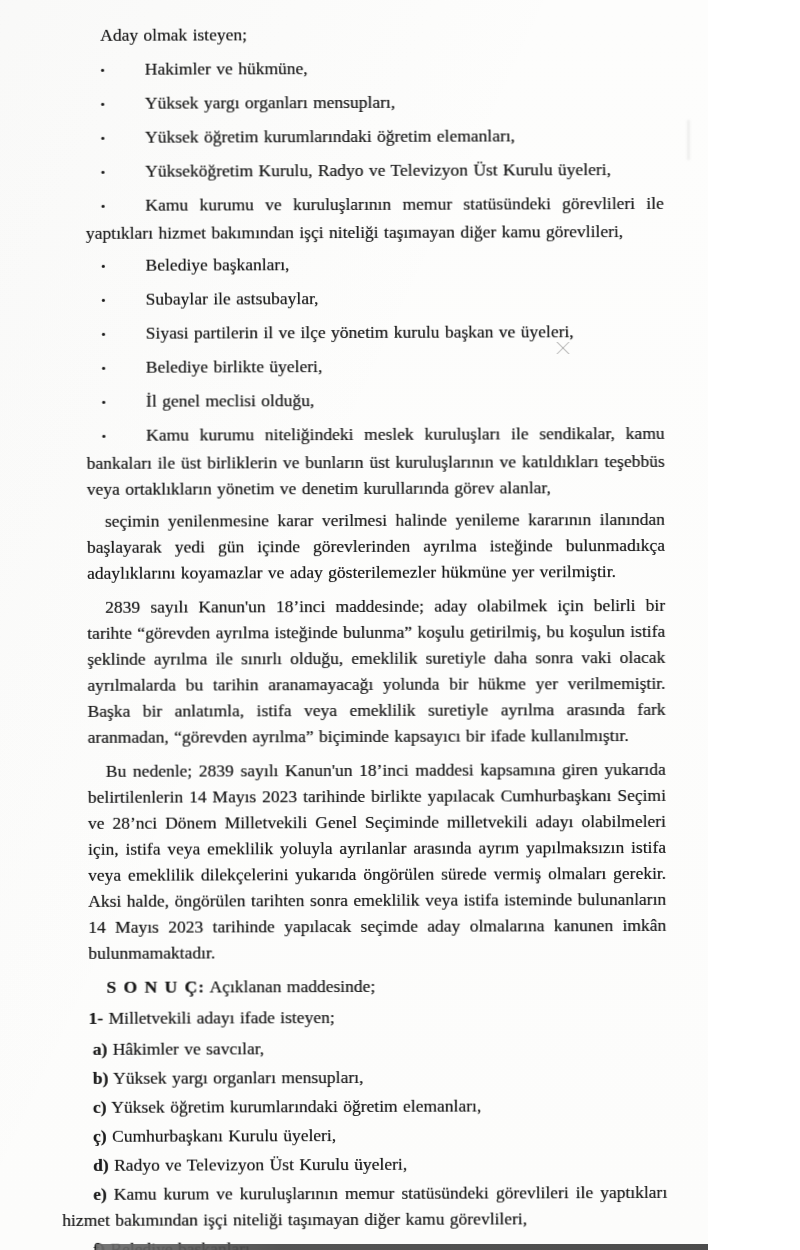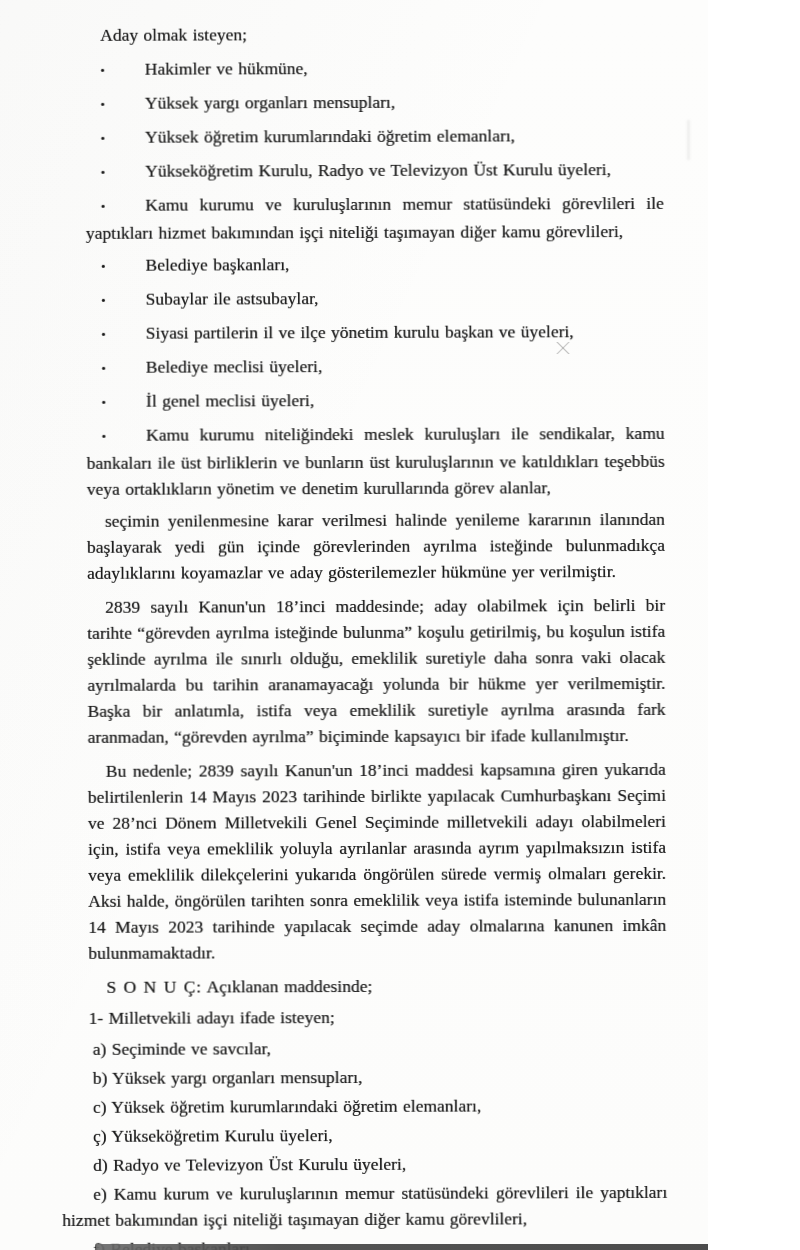--- a/index.html
+++ b/index.html
@@ -53,21 +53,21 @@
     text-indent: 18px;
     margin-bottom: 8px;
   }
   .para.first { margin-top: 4px; }
   .sonuc {
     text-indent: 18px;
     margin-top: 2px;
     margin-bottom: 5px;
   }
   .sonuc .mk { letter-spacing: 1px; }
-  .mk { font-weight: 400; }
+  .mk { font-weight: 700; }
   .item1 {
     margin-bottom: 5px;
   }
   .litem {
     text-align: justify;
     text-indent: 4px;
     margin-bottom: 3px;
   }
   .litem.wide {
     margin-left: -27px;
@@ -107,36 +107,36 @@
     <p class="intro">Aday olmak isteyen;</p>
 
     <p class="bullet"><span class="dot">•</span><span class="gap"></span><span>Hakimler ve hükmüne,</span></p>
     <p class="bullet"><span class="dot">•</span><span class="gap"></span><span>Yüksek yargı organları mensupları,</span></p>
     <p class="bullet"><span class="dot">•</span><span class="gap"></span><span>Yüksek öğretim kurumlarındaki öğretim elemanları,</span></p>
     <p class="bullet"><span class="dot">•</span><span class="gap"></span><span>Yükseköğretim Kurulu, Radyo ve Televizyon Üst Kurulu üyeleri,</span></p>
     <p class="bullet"><span class="dot">•</span><span class="gap"></span><span>Kamu kurumu ve kuruluşlarının memur statüsündeki  görevlileri ile yaptıkları hizmet bakımından işçi niteliği taşımayan diğer kamu görevlileri,</span></p>
     <p class="bullet"><span class="dot">•</span><span class="gap"></span><span>Belediye başkanları,</span></p>
     <p class="bullet"><span class="dot">•</span><span class="gap"></span><span>Subaylar ile astsubaylar,</span></p>
     <p class="bullet"><span class="dot">•</span><span class="gap"></span><span>Siyasi partilerin il ve ilçe yönetim kurulu başkan ve üyeleri,</span></p>
-    <p class="bullet"><span class="dot">•</span><span class="gap"></span><span>Belediye meclisi üyeleri,</span></p>
-    <p class="bullet"><span class="dot">•</span><span class="gap"></span><span>İl genel meclisi üyeleri,</span></p>
+    <p class="bullet"><span class="dot">•</span><span class="gap"></span><span>Belediye birlikte üyeleri,</span></p>
+    <p class="bullet"><span class="dot">•</span><span class="gap"></span><span>İl genel meclisi olduğu,</span></p>
     <p class="bullet"><span class="dot">•</span><span class="gap"></span><span>Kamu kurumu niteliğindeki meslek kuruluşları ile sendikalar, kamu bankaları ile üst birliklerin ve bunların üst kuruluşlarının ve katıldıkları teşebbüs veya ortaklıkların yönetim ve denetim kurullarında görev alanlar,</span></p>
 
     <p class="para first">seçimin yenilenmesine karar verilmesi halinde yenileme kararının ilanından başlayarak yedi gün içinde görevlerinden ayrılma isteğinde bulunmadıkça adaylıklarını koyamazlar ve aday gösterilemezler hükmüne yer verilmiştir.</p>
     <p class="para">2839 sayılı Kanun'un 18’inci maddesinde; aday olabilmek için belirli bir tarihte “görevden ayrılma isteğinde bulunma” koşulu getirilmiş, bu koşulun istifa şeklinde ayrılma ile sınırlı olduğu, emeklilik suretiyle daha sonra vaki olacak ayrılmalarda bu tarihin aranamayacağı yolunda bir hükme yer verilmemiştir. Başka bir anlatımla, istifa veya emeklilik suretiyle ayrılma arasında fark aranmadan, “görevden ayrılma” biçiminde kapsayıcı bir ifade kullanılmıştır.</p>
     <p class="para">Bu nedenle; 2839 sayılı Kanun'un 18’inci maddesi kapsamına giren yukarıda belirtilenlerin 14 Mayıs 2023 tarihinde birlikte yapılacak Cumhurbaşkanı Seçimi ve 28’nci Dönem Milletvekili Genel Seçiminde milletvekili adayı olabilmeleri için, istifa veya emeklilik yoluyla ayrılanlar arasında ayrım yapılmaksızın istifa veya emeklilik dilekçelerini yukarıda öngörülen sürede vermiş olmaları gerekir. Aksi halde, öngörülen tarihten sonra emeklilik veya istifa isteminde bulunanların 14 Mayıs 2023 tarihinde yapılacak seçimde aday olmalarına kanunen imkân bulunmamaktadır.</p>
 
     <p class="sonuc"><span class="mk">S O N U Ç:</span> <span>Açıklanan maddesinde;</span></p>
 
     <p class="item1"><span class="mk">1-</span> <span>Milletvekili adayı ifade isteyen;</span></p>
 
-    <p class="litem"><span class="mk">a)</span> <span>Seçiminde ve savcılar,</span></p>
+    <p class="litem"><span class="mk">a)</span> <span>Hâkimler ve savcılar,</span></p>
     <p class="litem"><span class="mk">b)</span> <span>Yüksek yargı organları mensupları,</span></p>
     <p class="litem"><span class="mk">c)</span> <span>Yüksek öğretim kurumlarındaki öğretim elemanları,</span></p>
-    <p class="litem"><span class="mk">ç)</span> <span>Yükseköğretim Kurulu üyeleri,</span></p>
+    <p class="litem"><span class="mk">ç)</span> <span>Cumhurbaşkanı Kurulu üyeleri,</span></p>
     <p class="litem"><span class="mk">d)</span> <span>Radyo ve Televizyon Üst Kurulu üyeleri,</span></p>
     <p class="litem wide"><span class="mk">e)</span> <span>Kamu kurum ve kuruluşlarının memur statüsündeki  görevlileri ile yaptıkları hizmet bakımından işçi niteliği taşımayan diğer kamu görevlileri,</span></p>
     <p class="litem"><span class="mk">f)</span> <span>Belediye başkanları,</span></p>
     <p class="litem"><span class="mk">g)</span> <span>Subaylar ile astsubaylar,</span></p>
 
   </div>
 
   <div class="smudge"></div>
   <div class="speck"></div>
   <div class="scan-bar"></div>

